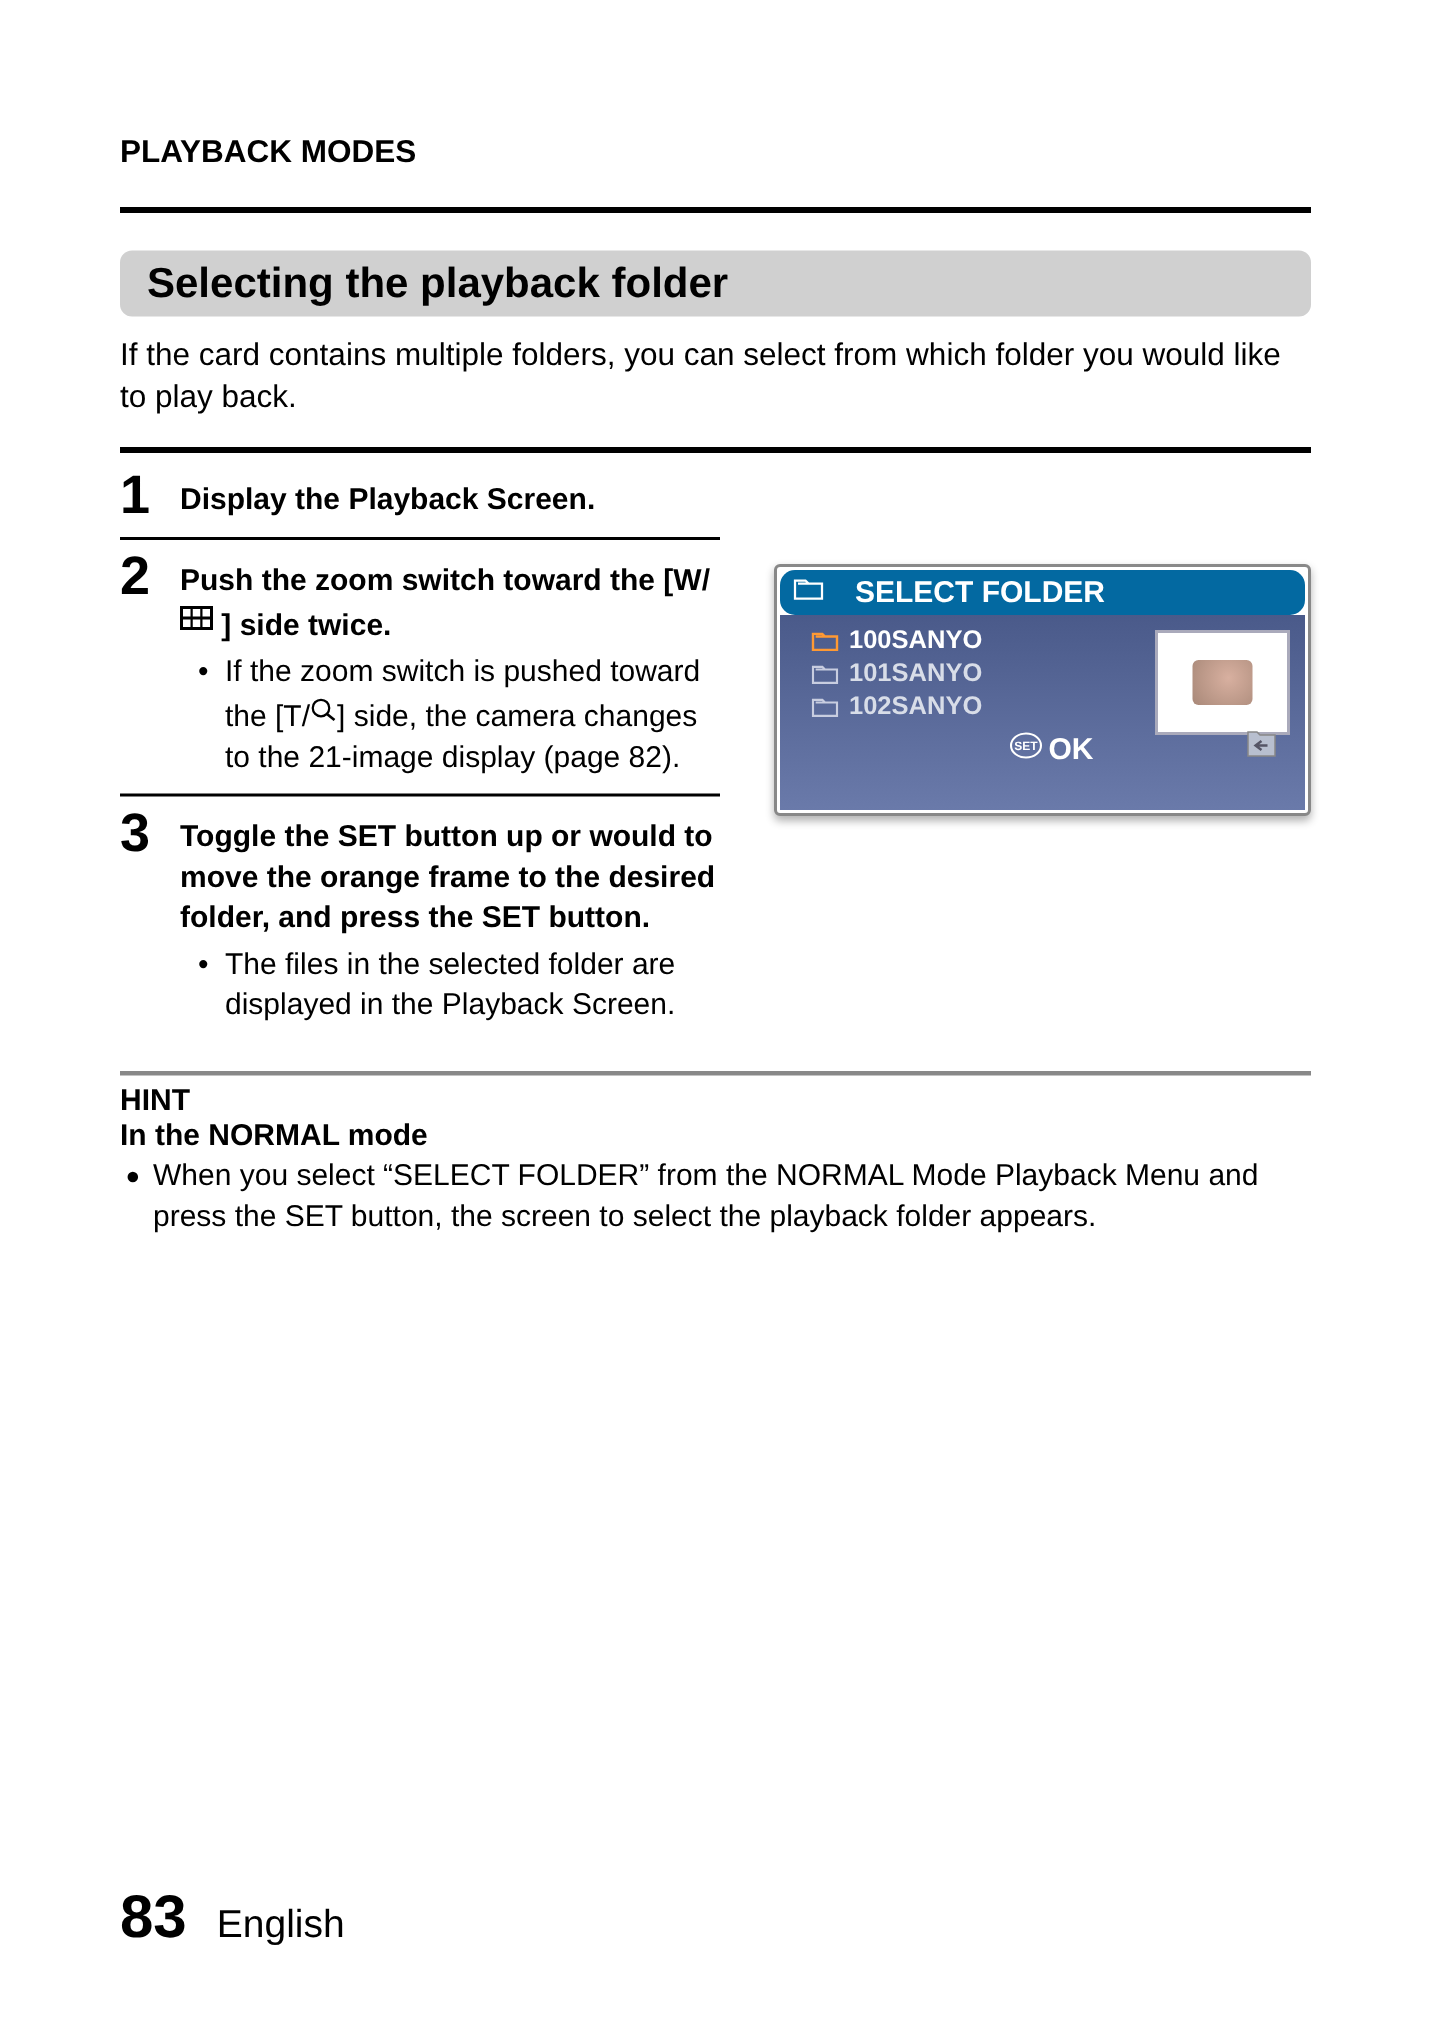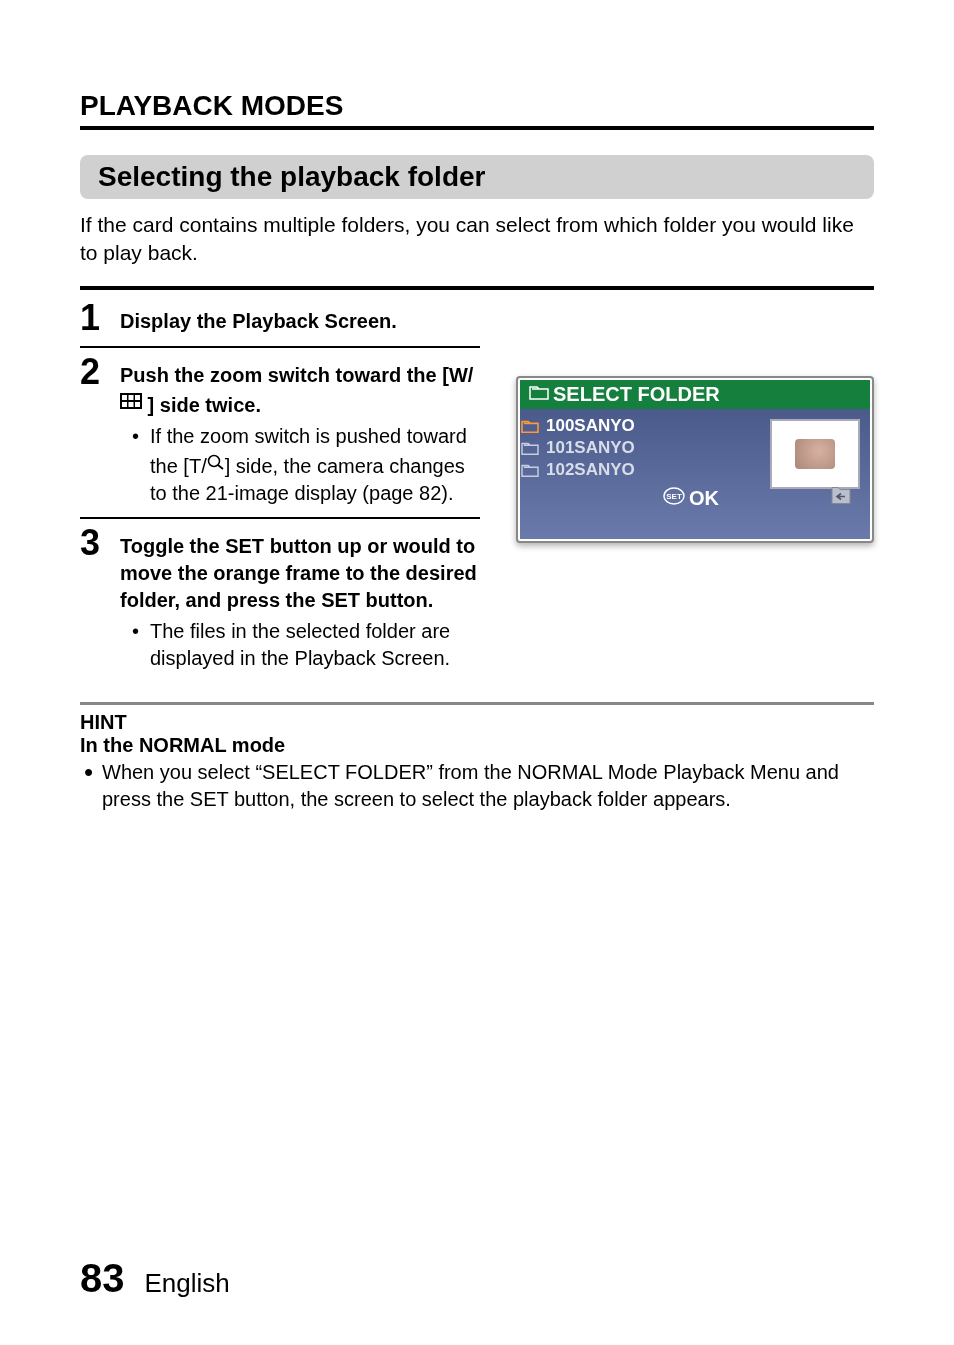--- a/index.html
+++ b/index.html
@@ -10,23 +10,23 @@
     body {
       font-family: Arial, Helvetica, sans-serif;
       width: 954px;
       height: 1345px;
       background: #fff;
       color: #000;
       position: relative;
       padding: 90px 80px 60px 80px;
     }
     .main-title {
-      font-size: 28px;
-      font-weight: bold;
-      margin-bottom: 4px;
+      font-size: 21px;
+      font-weight: bold;
+      margin-bottom: 24px;
     }
     .title-underline {
       border-bottom: 4px solid #000;
       margin-bottom: 25px;
     }
     .section-header {
       background: #d0d0d0;
       border-radius: 8px;
       padding: 6px 18px;
       font-size: 28px;
@@ -96,32 +96,33 @@
       width: 358px;
     }
     .screen-outer {
       border: 2px solid #888;
       border-radius: 4px;
       background: #fff;
       padding: 2px;
       box-shadow: 0 3px 6px rgba(0,0,0,0.3);
     }
     .screen-title-bar {
-      background: #15803d;
+      background: #0369a1;
       color: #fff;
       font-weight: bold;
       font-size: 20px;
       padding: 3px 8px;
       display: flex;
       align-items: center;
-      gap: 3px;
+      gap: 20px;
+      border-radius: 10px;
     }
     .screen-body {
       background: linear-gradient(#4a5a8a, #6a7aaa);
-      padding: 6px 8px 4px 0;
+      padding: 6px 8px 4px 20px;
       min-height: 130px;
       position: relative;
     }
     .folder-row {
       display: flex;
       align-items: center;
       gap: 6px;
       color: #d8dde8;
       font-size: 17px;
       font-weight: bold;

